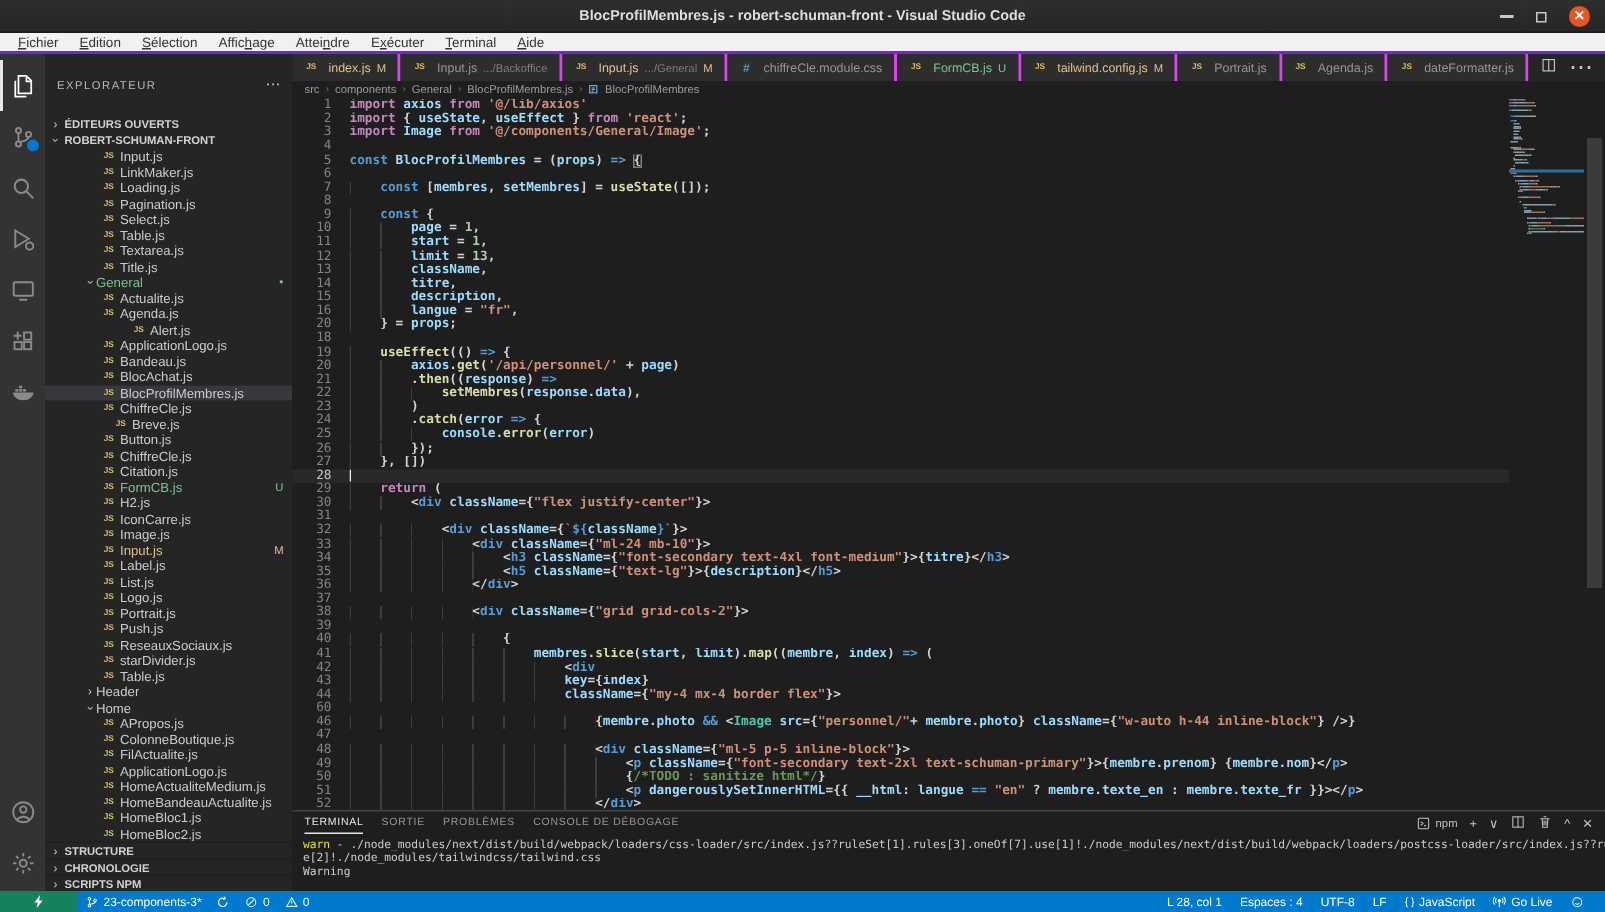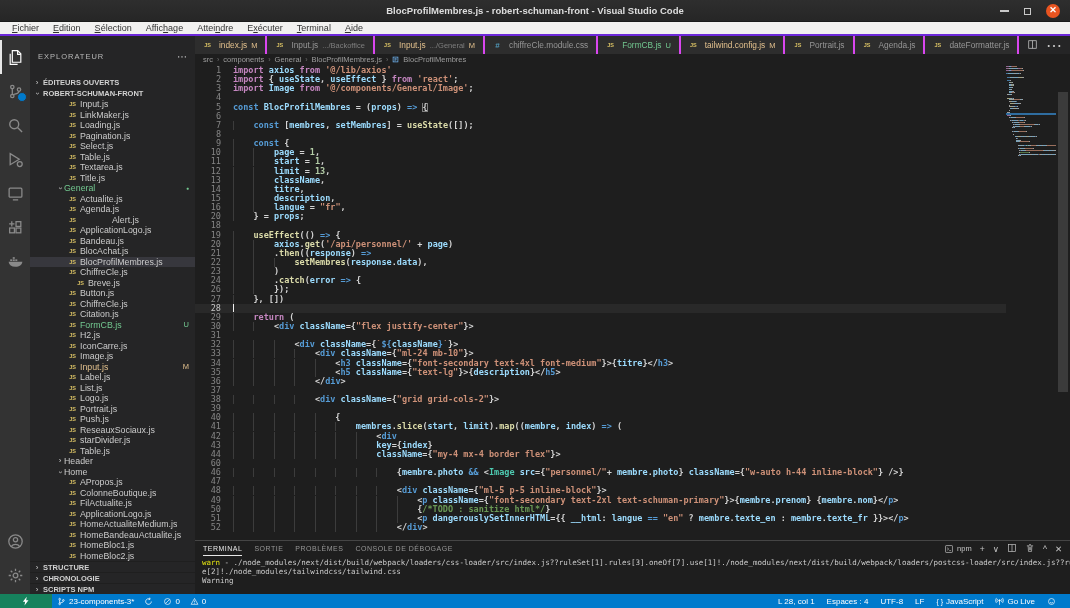--- a/index.html
+++ b/index.html
@@ -241,21 +241,21 @@
           <span class="tbadge c-green" style="font-size: 5px;">●</span>
         </div>
         <div class="trow" style="padding-left: 38px;">
           <span class="fico js">JS</span>
           <span class="tname">Actualite.js</span>
         </div>
         <div class="trow" style="padding-left: 38px;">
           <span class="fico js">JS</span>
           <span class="tname">Agenda.js</span>
         </div>
-        <div class="trow" style="padding-left: 38px; gap: 32px;">
+        <div class="trow" style="padding-left: 58px;">
           <span class="fico js">JS</span>
           <span class="tname">Alert.js</span>
         </div>
         <div class="trow" style="padding-left: 38px;">
           <span class="fico js">JS</span>
           <span class="tname">ApplicationLogo.js</span>
         </div>
         <div class="trow" style="padding-left: 38px;">
           <span class="fico js">JS</span>
           <span class="tname">Bandeau.js</span>
@@ -501,20 +501,21 @@
           <div class="cl"><span class="ln">15</span><span class="lc"><span class="ind">        </span><span class="tk-v">description</span><span class="tk-w">,</span></span></div>
           <div class="cl"><span class="ln">16</span><span class="lc"><span class="ind">        </span><span class="tk-v">langue</span><span class="tk-w"> = </span><span class="tk-s">"fr"</span><span class="tk-w">,</span></span></div>
           <div class="cl"><span class="ln">20</span><span class="lc"><span class="ind">    </span><span class="tk-w">} = </span><span class="tk-v">props</span><span class="tk-w">;</span></span></div>
           <div class="cl"><span class="ln">18</span><span class="lc"></span></div>
           <div class="cl"><span class="ln">19</span><span class="lc"><span class="ind">    </span><span class="tk-f">useEffect</span><span class="tk-w">(() </span><span class="tk-d">=&gt; </span><span class="tk-w">{</span></span></div>
           <div class="cl"><span class="ln">20</span><span class="lc"><span class="ind">        </span><span class="tk-v">axios</span><span class="tk-w">.</span><span class="tk-f">get</span><span class="tk-w">(</span><span class="tk-s">'/api/personnel/'</span><span class="tk-w"> + </span><span class="tk-v">page</span><span class="tk-w">)</span></span></div>
           <div class="cl"><span class="ln">21</span><span class="lc"><span class="ind">        </span><span class="tk-w">.</span><span class="tk-f">then</span><span class="tk-w">((</span><span class="tk-v">response</span><span class="tk-w">) </span><span class="tk-d">=&gt;</span></span></div>
           <div class="cl"><span class="ln">22</span><span class="lc"><span class="ind">            </span><span class="tk-f">setMembres</span><span class="tk-w">(</span><span class="tk-v">response</span><span class="tk-w">.</span><span class="tk-v">data</span><span class="tk-w">),</span></span></div>
           <div class="cl"><span class="ln">23</span><span class="lc"><span class="ind">        </span><span class="tk-w">)</span></span></div>
           <div class="cl"><span class="ln">24</span><span class="lc"><span class="ind">        </span><span class="tk-w">.</span><span class="tk-f">catch</span><span class="tk-w">(</span><span class="tk-v">error</span><span class="tk-w"> </span><span class="tk-d">=&gt; </span><span class="tk-w">{</span></span></div>
+          <div class="cl"><span class="ln">25</span><span class="lc"><span class="ind">            </span><span class="tk-v">console</span><span class="tk-w">.</span><span class="tk-f">error</span><span class="tk-w">(</span><span class="tk-v">error</span><span class="tk-w">)</span></span></div>
           <div class="cl"><span class="ln">26</span><span class="lc"><span class="ind">        </span><span class="tk-w">});</span></span></div>
           <div class="cl"><span class="ln">27</span><span class="lc"><span class="ind">    </span><span class="tk-w">}, [])</span></span></div>
           <div class="cl cur"><span class="ln">28</span><span class="lc"><span class="caret"></span></span></div>
           <div class="cl"><span class="ln">29</span><span class="lc"><span class="ind">    </span><span class="tk-k">return</span><span class="tk-w"> (</span></span></div>
           <div class="cl"><span class="ln">30</span><span class="lc"><span class="ind">        </span><span class="tk-w">&lt;</span><span class="tk-d">div</span><span class="tk-w"> </span><span class="tk-v">className</span><span class="tk-w">={</span><span class="tk-s">"flex justify-center"</span><span class="tk-w">}&gt;</span></span></div>
           <div class="cl"><span class="ln">31</span><span class="lc"></span></div>
           <div class="cl"><span class="ln">32</span><span class="lc"><span class="ind">            </span><span class="tk-w">&lt;</span><span class="tk-d">div</span><span class="tk-w"> </span><span class="tk-v">className</span><span class="tk-w">={</span><span class="tk-s">`</span><span class="tk-d">${</span><span class="tk-v">className</span><span class="tk-d">}</span><span class="tk-s">`</span><span class="tk-w">}&gt;</span></span></div>
           <div class="cl"><span class="ln">33</span><span class="lc"><span class="ind">                </span><span class="tk-w">&lt;</span><span class="tk-d">div</span><span class="tk-w"> </span><span class="tk-v">className</span><span class="tk-w">={</span><span class="tk-s">"ml-24 mb-10"</span><span class="tk-w">}&gt;</span></span></div>
           <div class="cl"><span class="ln">34</span><span class="lc"><span class="ind">                    </span><span class="tk-w">&lt;</span><span class="tk-d">h3</span><span class="tk-w"> </span><span class="tk-v">className</span><span class="tk-w">={</span><span class="tk-s">"font-secondary text-4xl font-medium"</span><span class="tk-w">}&gt;{</span><span class="tk-v">titre</span><span class="tk-w">}&lt;/</span><span class="tk-d">h3</span><span class="tk-w">&gt;</span></span></div>
           <div class="cl"><span class="ln">35</span><span class="lc"><span class="ind">                    </span><span class="tk-w">&lt;</span><span class="tk-d">h5</span><span class="tk-w"> </span><span class="tk-v">className</span><span class="tk-w">={</span><span class="tk-s">"text-lg"</span><span class="tk-w">}&gt;{</span><span class="tk-v">description</span><span class="tk-w">}&lt;/</span><span class="tk-d">h5</span><span class="tk-w">&gt;</span></span></div>

